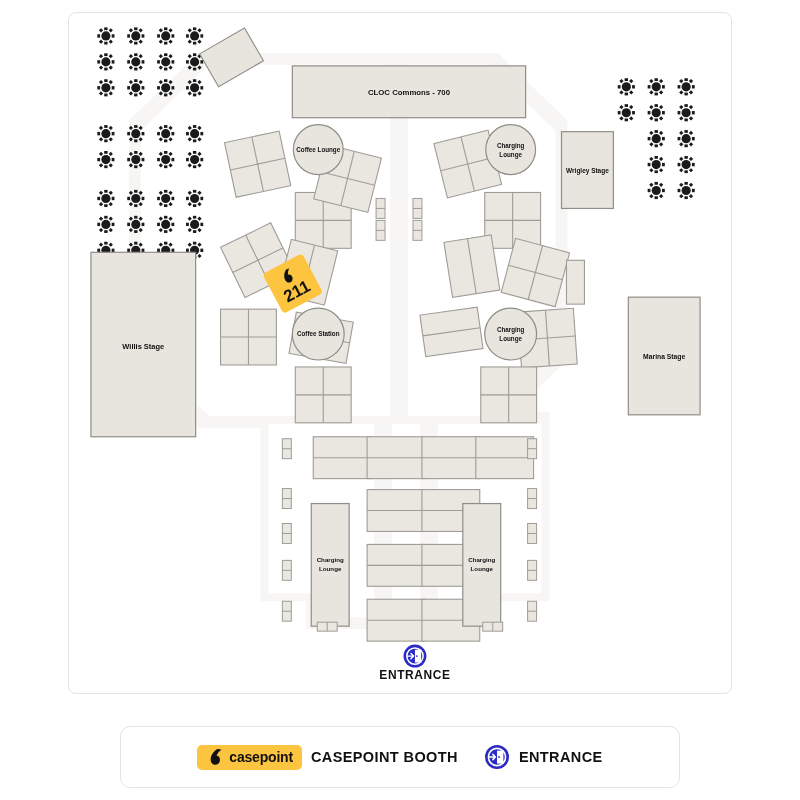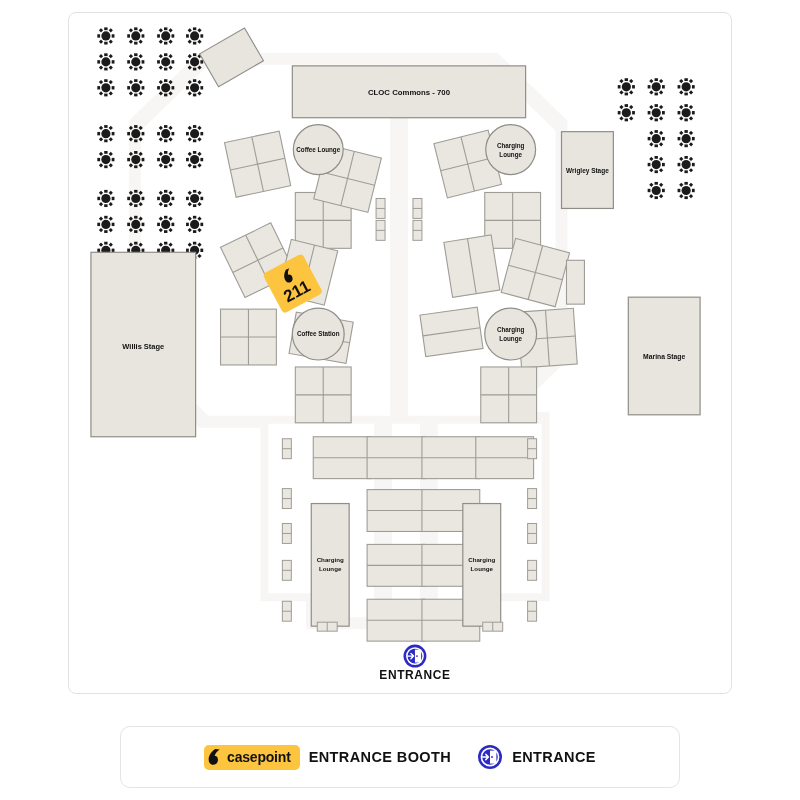--- a/index.html
+++ b/index.html
@@ -50,21 +50,21 @@
   .legend-label {
     font-size: 14.5px;
     font-weight: bold;
     letter-spacing: 0.4px;
     color: #111111;
     white-space: nowrap;
   }
   .cp-chip {
     background: #FDC53F;
     border-radius: 5px;
-    padding: 4px 9px 4px 3px;
+    padding: 4px 9px 4px 12px;
     display: flex;
     align-items: center;
     gap: 5px;
   }
   .cp-wordmark {
     font-size: 14px;
     font-weight: bold;
     color: #111111;
     letter-spacing: -0.2px;
   }
@@ -451,21 +451,21 @@
 
   <div id="legend-card">
 
     <div class="legend-item">
       <div class="cp-chip">
         <svg class="leaf" width="15" height="17" viewBox="0 0 17 23">
           <path d="M9.5 0 C4 3.5 0.6 9 0.6 14.2 C0.6 18.6 3.4 21.4 6.8 21.4 C10.6 21.4 13.2 18.4 13.2 14.4 C13.2 11.2 11.4 9 8.6 9 C10.2 5.4 12.6 2.4 15.4 0.6 Z" fill="#111111"></path>
         </svg>
         <span class="cp-wordmark">casepoint</span>
       </div>
-      <span class="legend-label">ENTRANCE BOOTH</span>
+      <span class="legend-label">CASEPOINT BOOTH</span>
     </div>
 
 
     <div class="legend-item">
       <svg width="26" height="26" viewBox="0 0 26 26">
         <circle cx="13" cy="13" r="12" fill="#2B2BC4"></circle>
         <circle cx="13" cy="13" r="8.6" fill="none" stroke="#ffffff" stroke-width="1.6"></circle>
         <rect x="13" y="6.6" width="6.4" height="13" fill="#ffffff"></rect>
         <circle cx="15" cy="13" r="0.95" fill="#2B2BC4"></circle>
         <path d="M5.4 13 L11 13 M8.8 10.4 L11.4 13 L8.8 15.6" stroke="#ffffff" stroke-width="1.5" fill="none" stroke-linecap="round" stroke-linejoin="round"></path>

